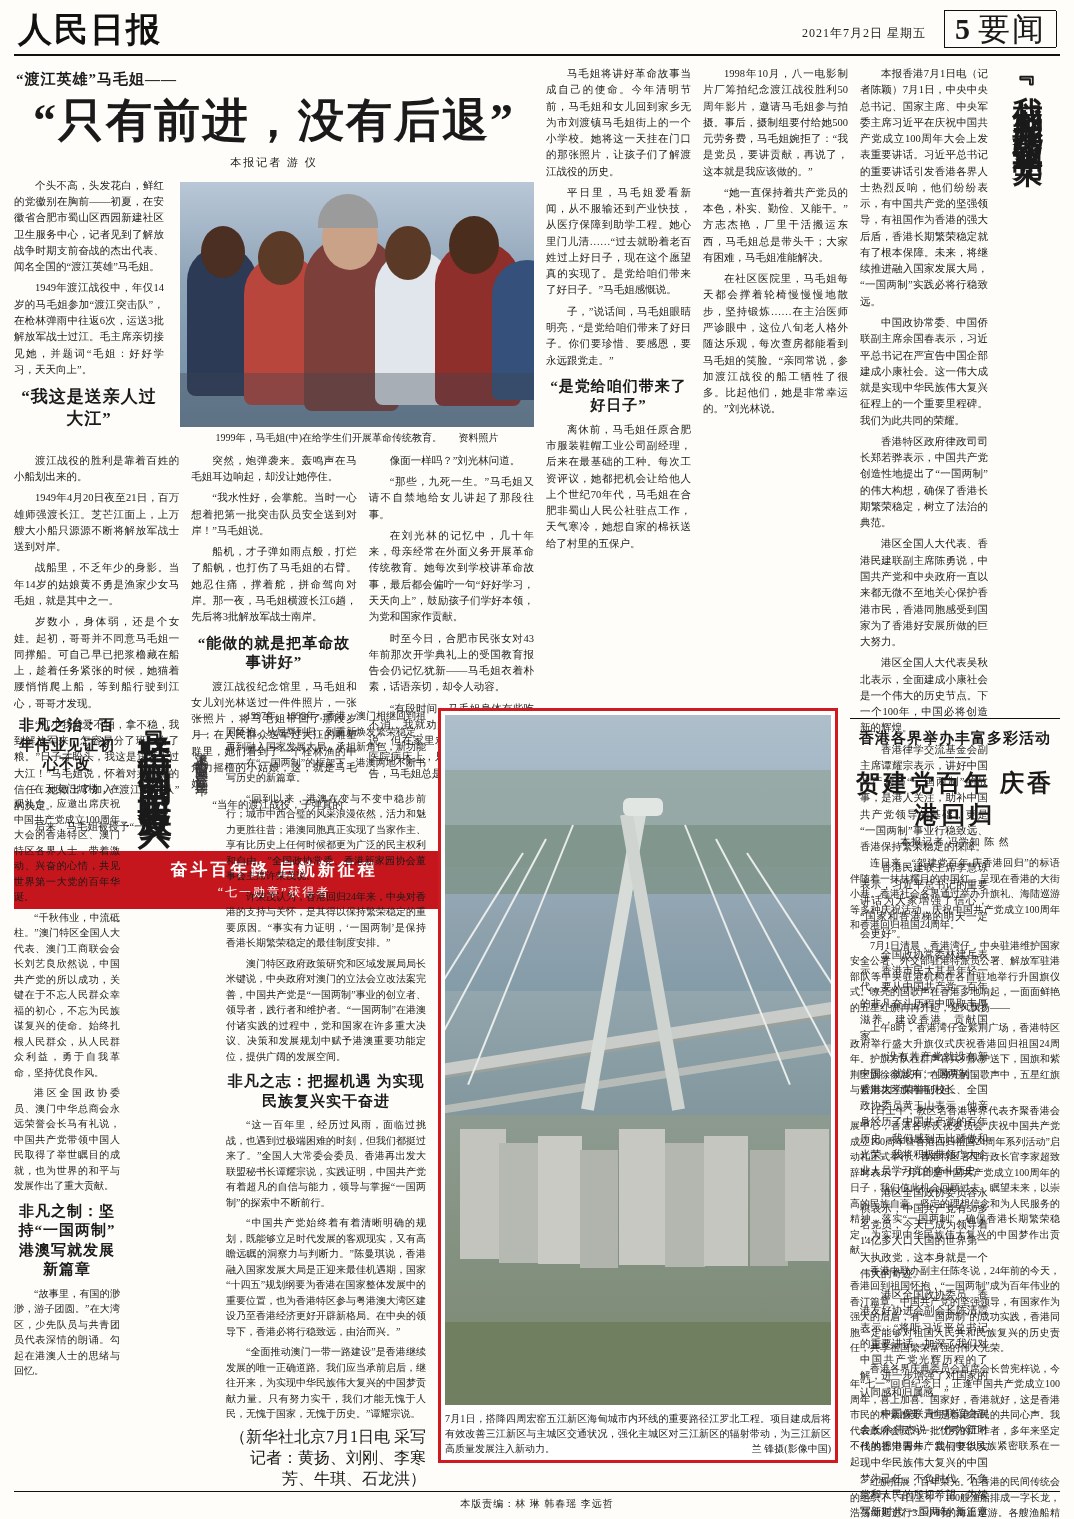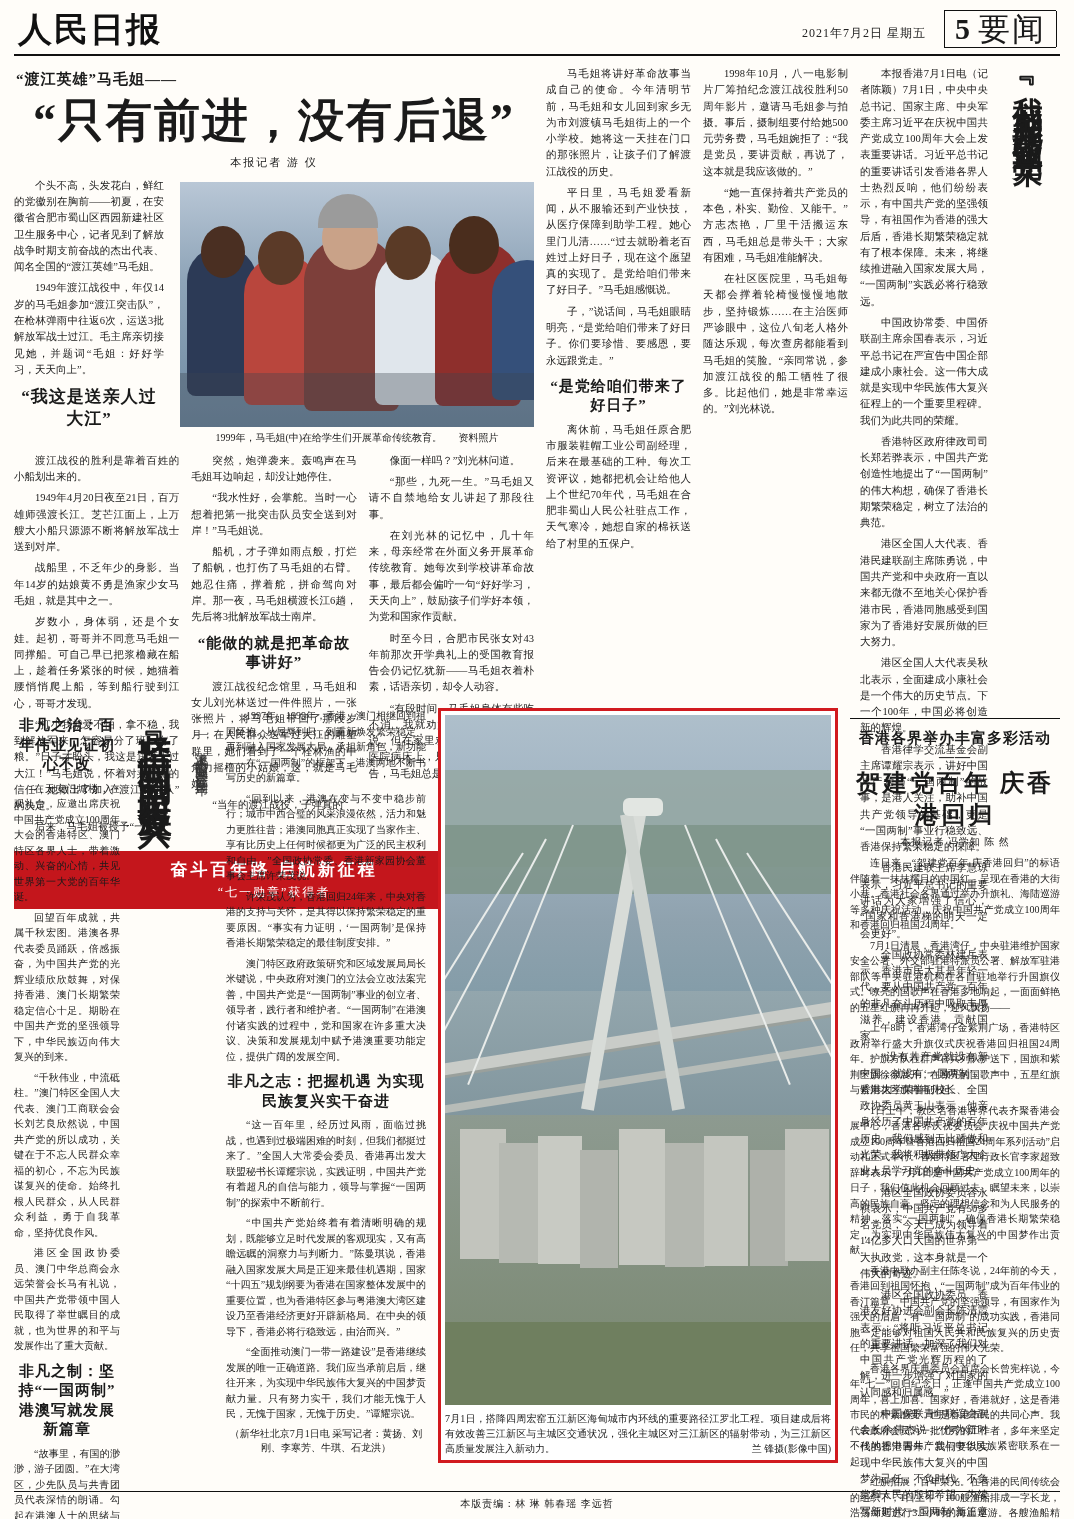--- a/index.html
+++ b/index.html
@@ -123,21 +123,21 @@
   .hk-head2{
     font-size:24px;font-weight:bold;text-align:center;letter-spacing:3px;margin:2px 0 4px;
   }
   .hk-by{font-size:10px;text-align:center;margin-bottom:6px;letter-spacing:1px;}
 
   .footer{
     text-align:center;font-size:10px;margin-top:6px;letter-spacing:1px;color:#222;
     border-top:1px solid #111;padding-top:5px;
   }
 
-  .sig{font-size:10px;text-align:center;margin-top:4px;}
+  .sig{font-size:16px;text-align:right;margin-top:4px;}
   .tiny{font-size:10px;line-height:1.55;text-align:justify;text-indent:2em;margin:0 0 5px;}
 </style>
 </head>
 <body>
 
 <div class="page">
 
   <div class="masthead">
     <div class="logo">人民日报</div>
     <div class="masthead-right">
@@ -259,21 +259,20 @@
       </div>
     </div>
   </div>
 
   <div class="bottom" style="position:absolute;left:14px;right:14px;top:700px;">
 
     <div style="display:grid;grid-template-columns:1fr 56px 26px;column-gap:6px;">
       <div>
         <h3 class="sub small">非凡之治：百年伟业见证初心不改</h3>
         <p class="tiny">在天安门城楼，在观礼台，应邀出席庆祝中国共产党成立100周年大会的香港特区、澳门特区各界人士，带着激动、兴奋的心情，共见世界第一大党的百年华诞。</p>
-        <p class="tiny">回望百年成就，共属千秋宏图。港澳各界代表委员踊跃，倍感振奋，为中国共产党的光辉业绩欣欣鼓舞，对保持香港、澳门长期繁荣稳定信心十足。期盼在中国共产党的坚强领导下，中华民族迈向伟大复兴的到来。</p>
         <p class="tiny">“千秋伟业，中流砥柱。”澳门特区全国人大代表、澳门工商联会会长刘艺良欣然说，中国共产党的所以成功，关键在于不忘人民群众幸福的初心，不忘为民族谋复兴的使命。始终扎根人民群众，从人民群众利益，勇于自我革命，坚持优良作风。</p>
         <p class="tiny">港区全国政协委员、澳门中华总商会永远荣誉会长马有礼说，中国共产党带领中国人民取得了举世瞩目的成就，也为世界的和平与发展作出了重大贡献。</p>
         <h3 class="sub small">非凡之制：坚持“一国两制”港澳写就发展新篇章</h3>
         <p class="tiny">“故事里，有国的渺渺，游子团圆。”在大湾区，少先队员与共青团员代表深情的朗诵。勾起在港澳人士的思绪与回忆。</p>
 
       </div>
       <div>
         <div class="big-v-head">坚持『一国两制』迈向民族复兴</div>
       </div>
       <div>

